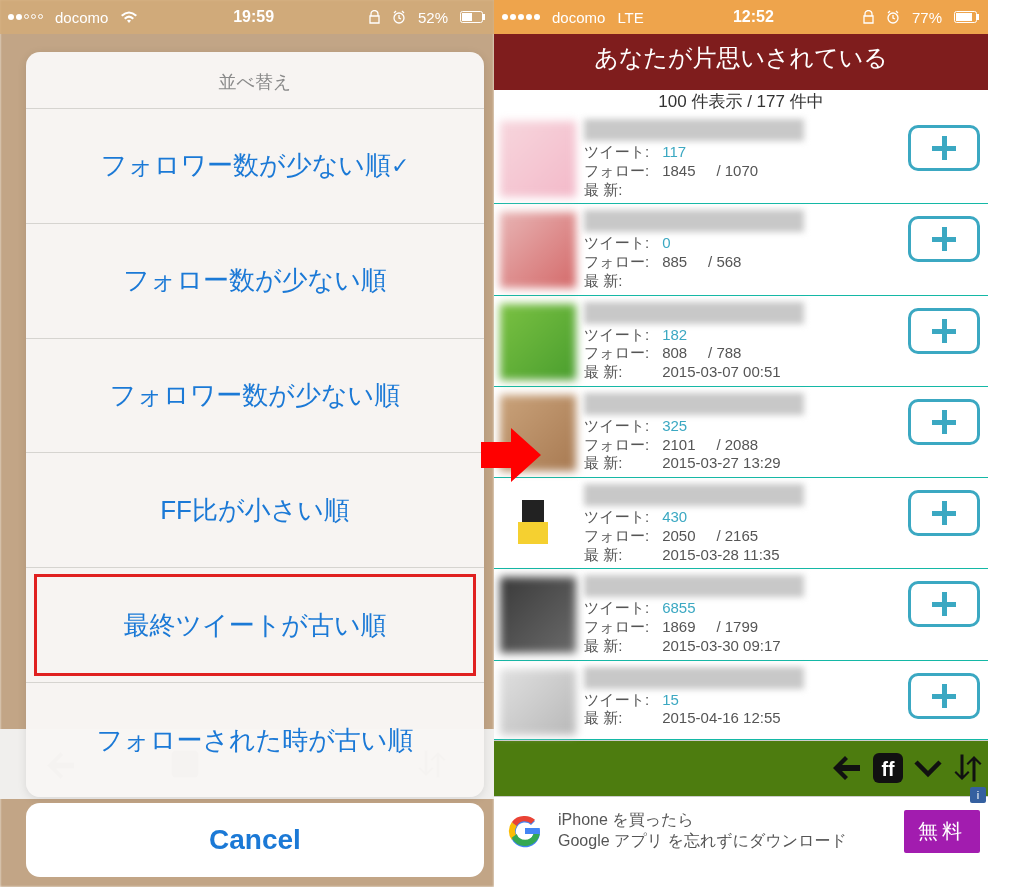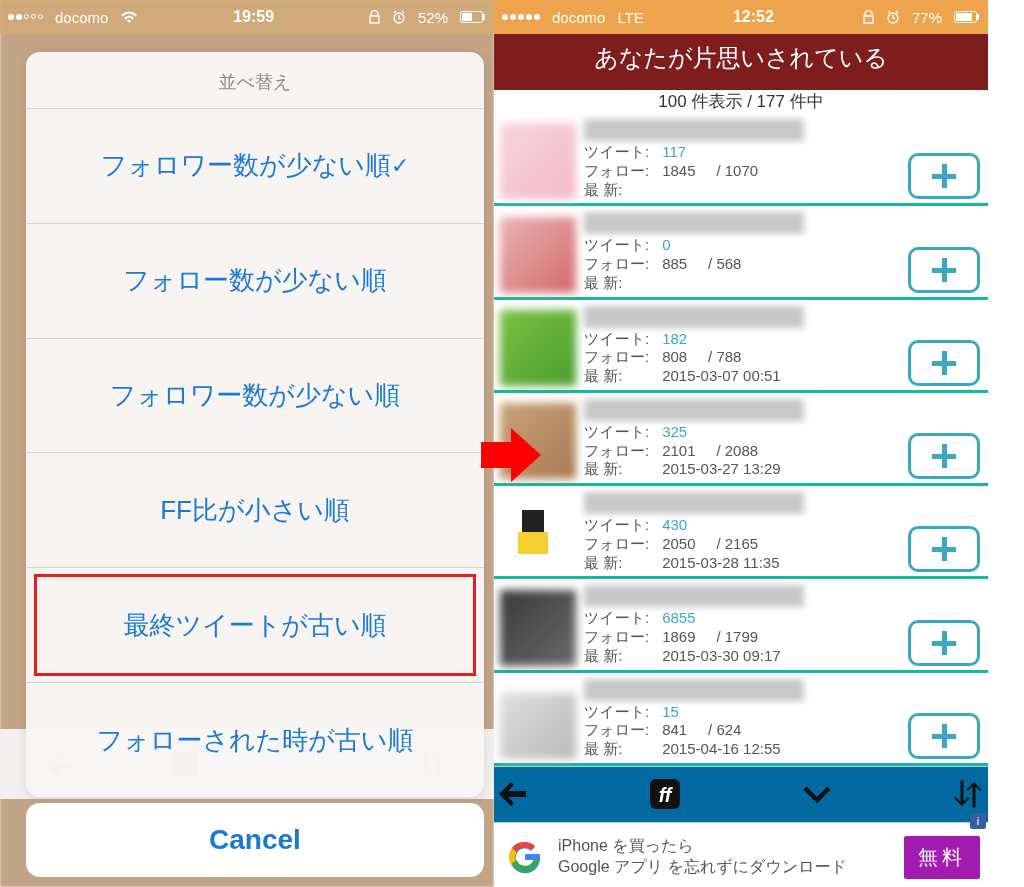--- a/index.html
+++ b/index.html
@@ -156,23 +156,23 @@
 }
 .count-line {
   text-align: center;
   padding: 0 0;
   font-size: 17px;
   color: #333;
 }
 .list { }
 .row {
   display: flex;
-  align-items: flex-end;
+  align-items: flex-start;
   padding: 4px 8px 4px 4px;
-  border-bottom: 3px solid #14b8a6;
+  border-bottom: 1px solid #14b8a6;
   min-height: 88px;
   position: relative;
 }
 .avatar {
   width: 76px;
   height: 76px;
   margin: 4px 8px 0 2px;
   flex-shrink: 0;
   background: #ddd;
 }
@@ -208,26 +208,25 @@
 .plus::before, .plus::after {
   content: "";
   position: absolute;
   background: #3ba8c2;
 }
 .plus::before { left: 10px; top: 0; width: 5px; height: 24px; }
 .plus::after { top: 10px; left: 0; height: 5px; width: 24px; }
 
 .toolbar {
   display: flex;
-  justify-content: space-between;
+  justify-content: flex-end;
   align-items: center;
   height: 56px;
-  background: #0369a1;
+  background: #4d7c0f;
   border-top: 1px solid #ccc;
-  font-style: italic;
 }
 .toolbar .tb {
   width: 40px; height: 40px;
   display: flex; align-items: center; justify-content: center;
 }
 .ad-bar {
   height: 70px;
   background: #fff;
   border-top: 1px solid #ccc;
   display: flex;
@@ -494,21 +493,20 @@
             <span class="plus"></span>
           </div>
       </div>
 
       <div class="row" style="min-height:76px">
         <div class="avatar pixelated av7" style="height:66px"></div>
         <div class="row-body">
           <div class="username-blur"></div>
           <div class="stats">
             <div><span class="label">ツイート:</span> <span class="val">15</span></div>
-            <div><span class="label">フォロー:</span> <span class="sub">841</span>&nbsp;&nbsp;&nbsp;&nbsp;&nbsp;/ <span class="sub">624</span></div>
             <div><span class="label">最 新:</span> <span class="sub">2015-04-16 12:55</span></div>
           </div>
         </div>
         <div class="add-btn">
             <span class="plus"></span>
           </div>
       </div>
     </div>
 
     <div class="toolbar">

